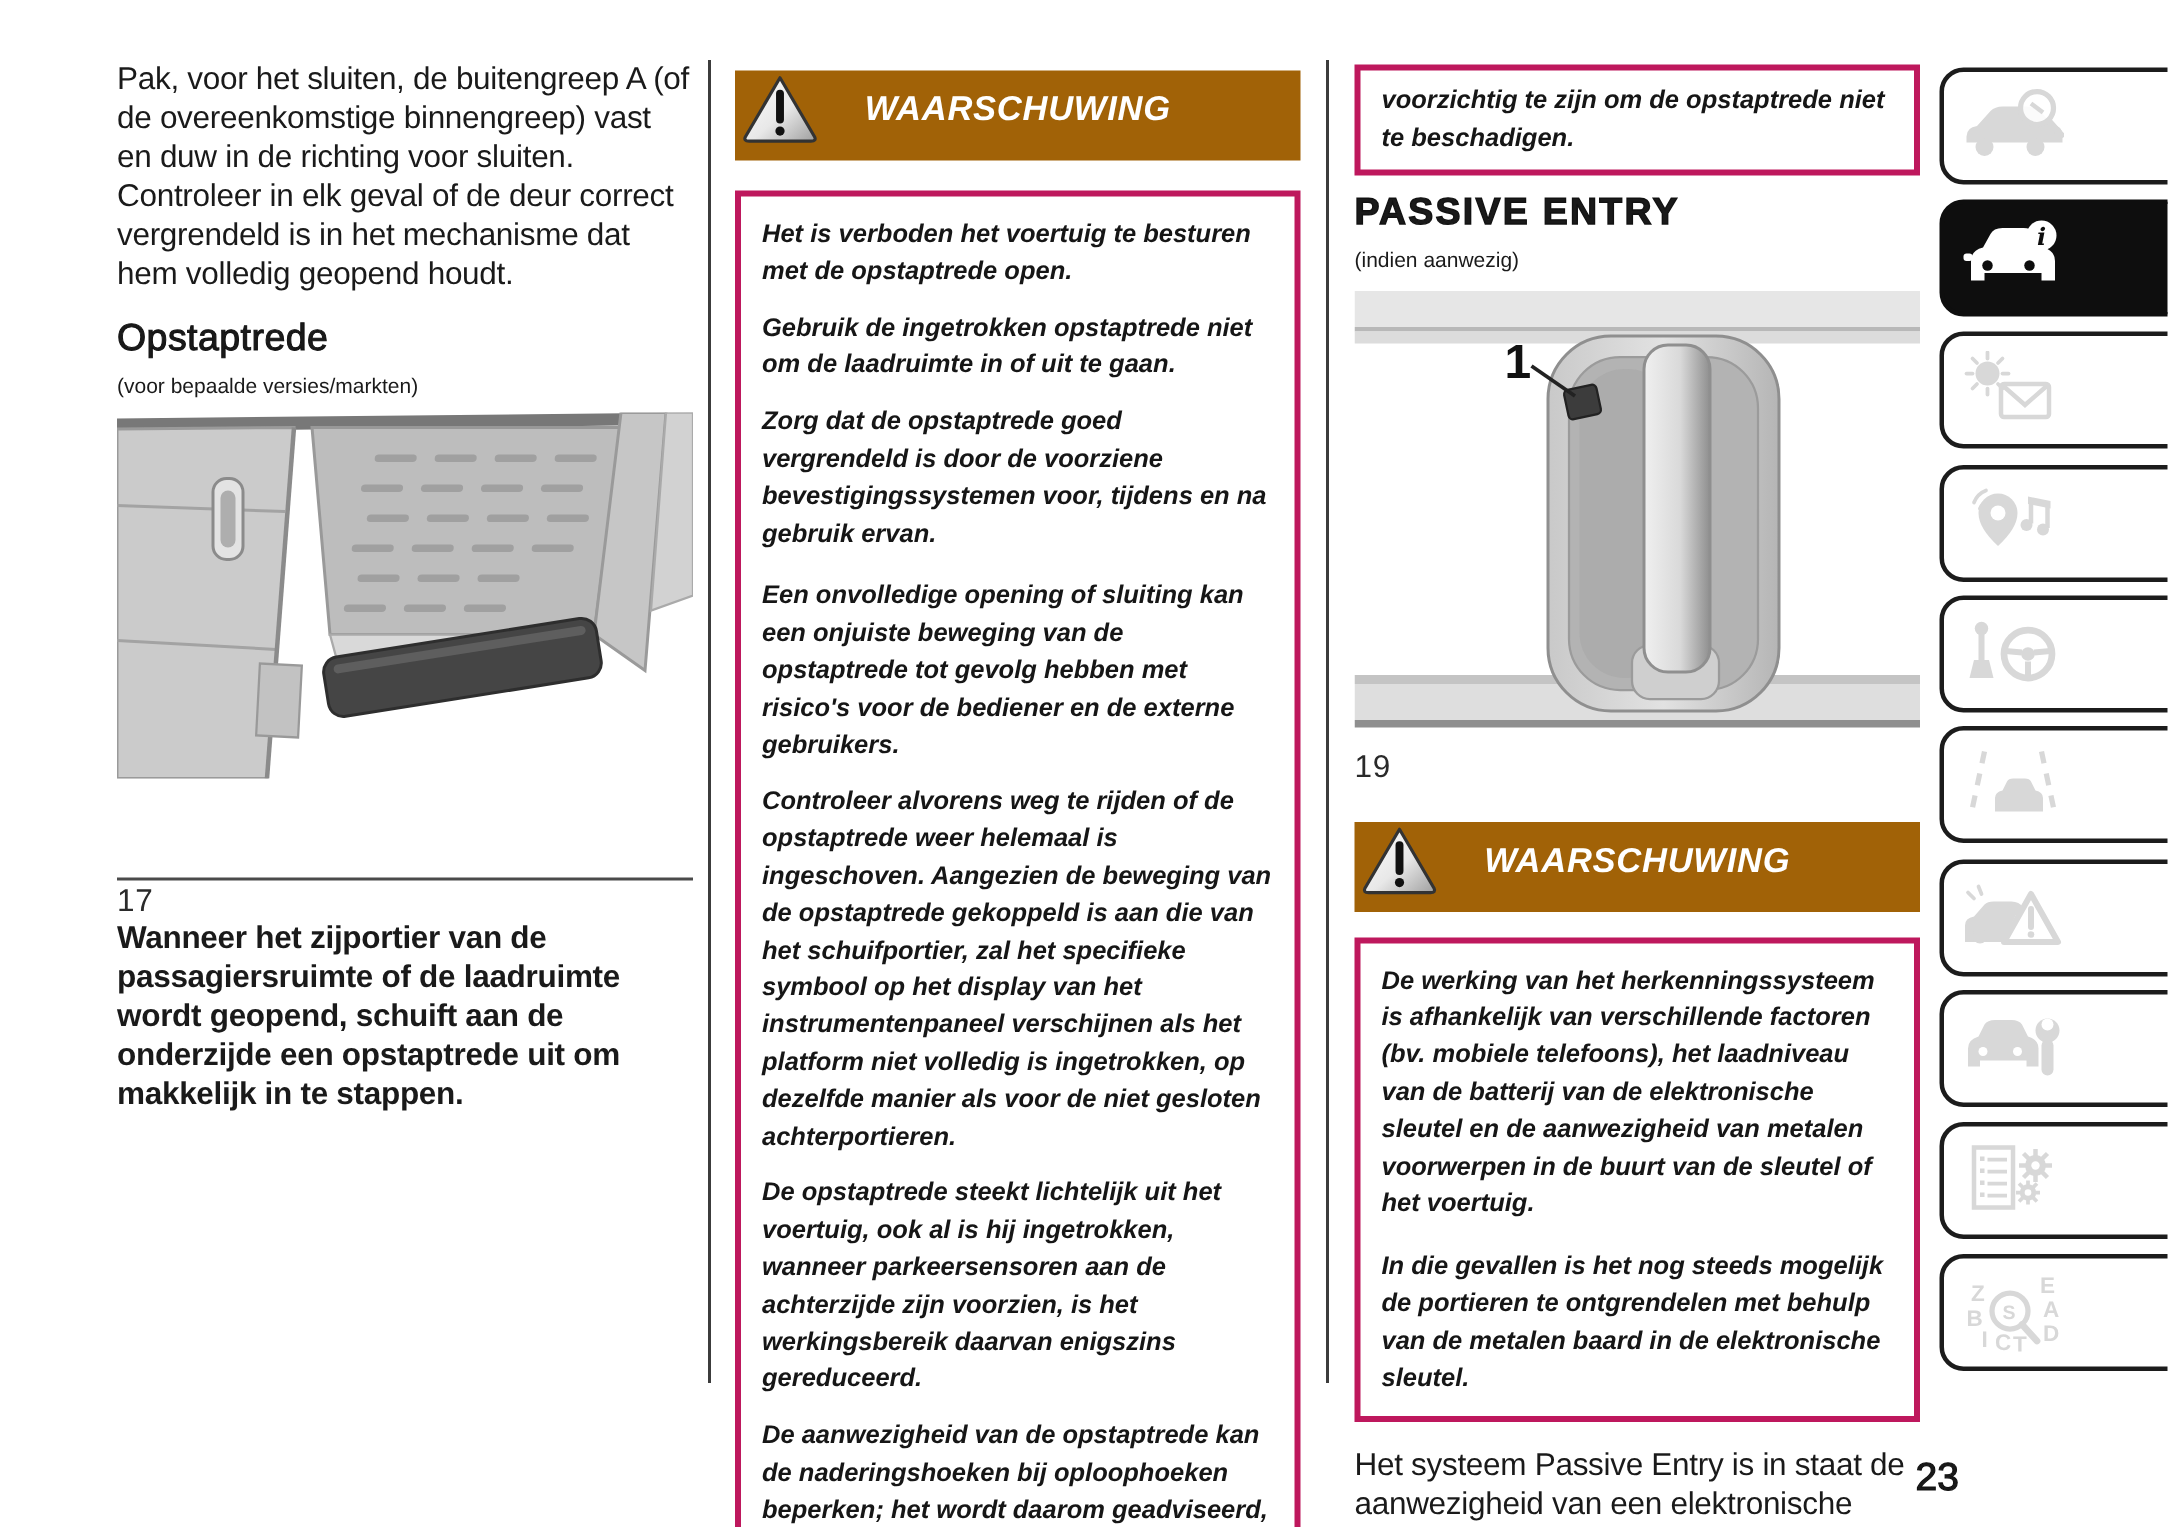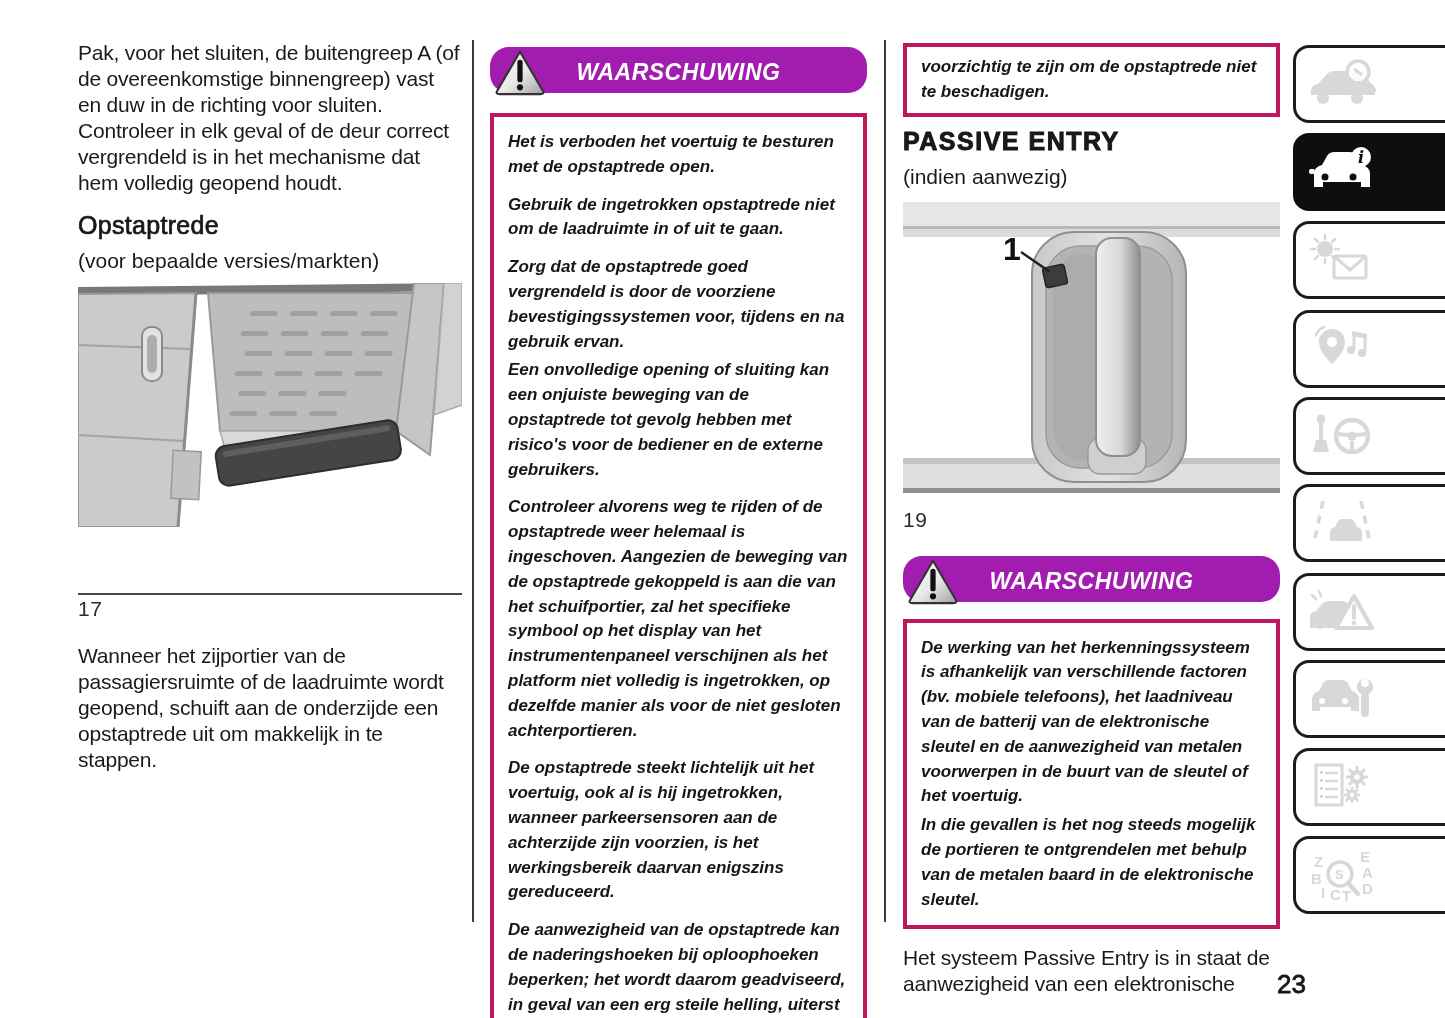--- a/index.html
+++ b/index.html
@@ -10,41 +10,41 @@
   .col2{left:490px;width:377px;}
   .col3{left:903px;width:377px;}
   .vrule{position:absolute;top:40px;height:882px;width:2px;background:#3c3c3c;}
   .vr1{left:472px;} .vr2{left:884px;}
 
   .body-text{font-size:21px;line-height:26px;margin:0;letter-spacing:-0.2px;}
   h2.sec{font-size:25px;margin:15px 0 0;font-weight:normal;letter-spacing:.3px;
          -webkit-text-stroke:.7px #111;}
   h1.sec{font-size:25px;margin:10px 0 0;font-weight:bold;letter-spacing:1.5px;
          -webkit-text-stroke:.9px #111;}
-  .subhead{font-size:21px;margin:9px 0 0;}
+  .subhead{font-size:14px;margin:9px 0 0;}
 
   figure{margin:0;}
   .figrule{border-top:2px solid #4a4a4a;margin-top:66px;width:100%;}
   .figcap{font-size:21px;color:#2a2a2a;margin-top:2px;letter-spacing:.5px;}
   .figcap18{margin-top:4px;}
 
-  .warnbar{position:relative;height:46px;background:#a21caf;margin-top:7px;border-radius:19px;}
+  .warnbar{position:relative;height:60px;background:#a16207;margin-top:7px;}
   .warnbar .wtitle{display:block;text-align:center;line-height:50px;color:#ffffff;
     font-weight:bold;font-style:italic;font-size:23px;letter-spacing:.5px;}
   .warnbar svg.tri{position:absolute;left:4px;top:1px;}
 
   .warnbox{border:4px solid #be185d;margin-top:20px;padding:13px 14px;
     font-style:italic;font-size:17px;line-height:24.8px;color:#161616;font-weight:bold;}
   .warnbox p{margin:0;}
   .warnbox p + p{margin-top:13px;}
-  .warnbox p.tight{margin-top:4px;}
+  .warnbox p.tight{margin-top:17px;}
   .contdbox{margin-top:3px;padding:8px 14px;}
   .wb2{margin-top:17px;}
   .closing3{margin-top:16px;}
-  .closing1{margin-top:22px;}
+  .closing1{font-weight:bold;}
 
   .fig17svg{display:block;margin-top:10px;}
   .fig18svg{display:block;margin-top:13px;}
   .bar2{margin-top:24px;}
 
   .tab{position:absolute;left:1293px;width:176px;height:78px;box-sizing:border-box;
        background:#fff;border:3px solid #1c1c1c;border-radius:16px;}
   .tab .ic{position:absolute;left:12px;top:50%;transform:translateY(-50%);color:#d8d8d8;}
   .tab.active{background:#0e0e0e;border-color:#0e0e0e;}
   .tab.active .ic{color:#ffffff;}

